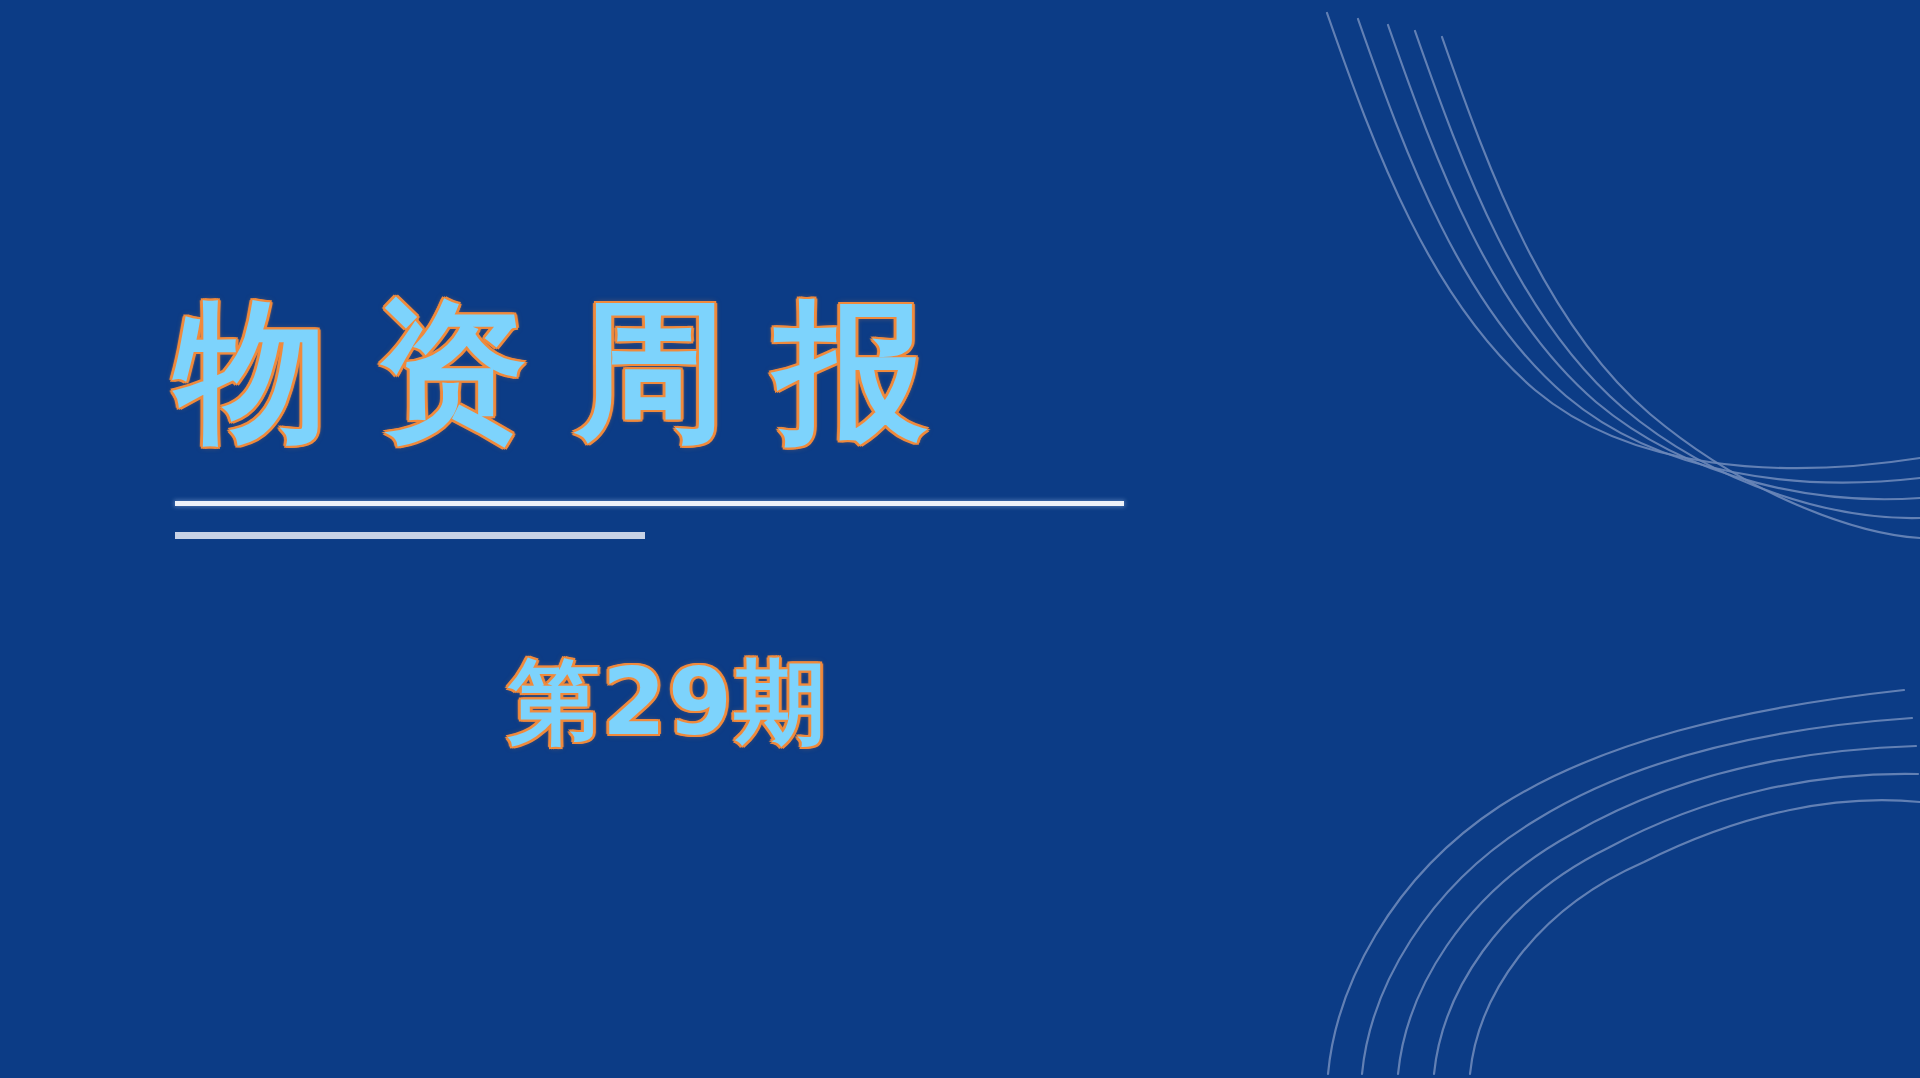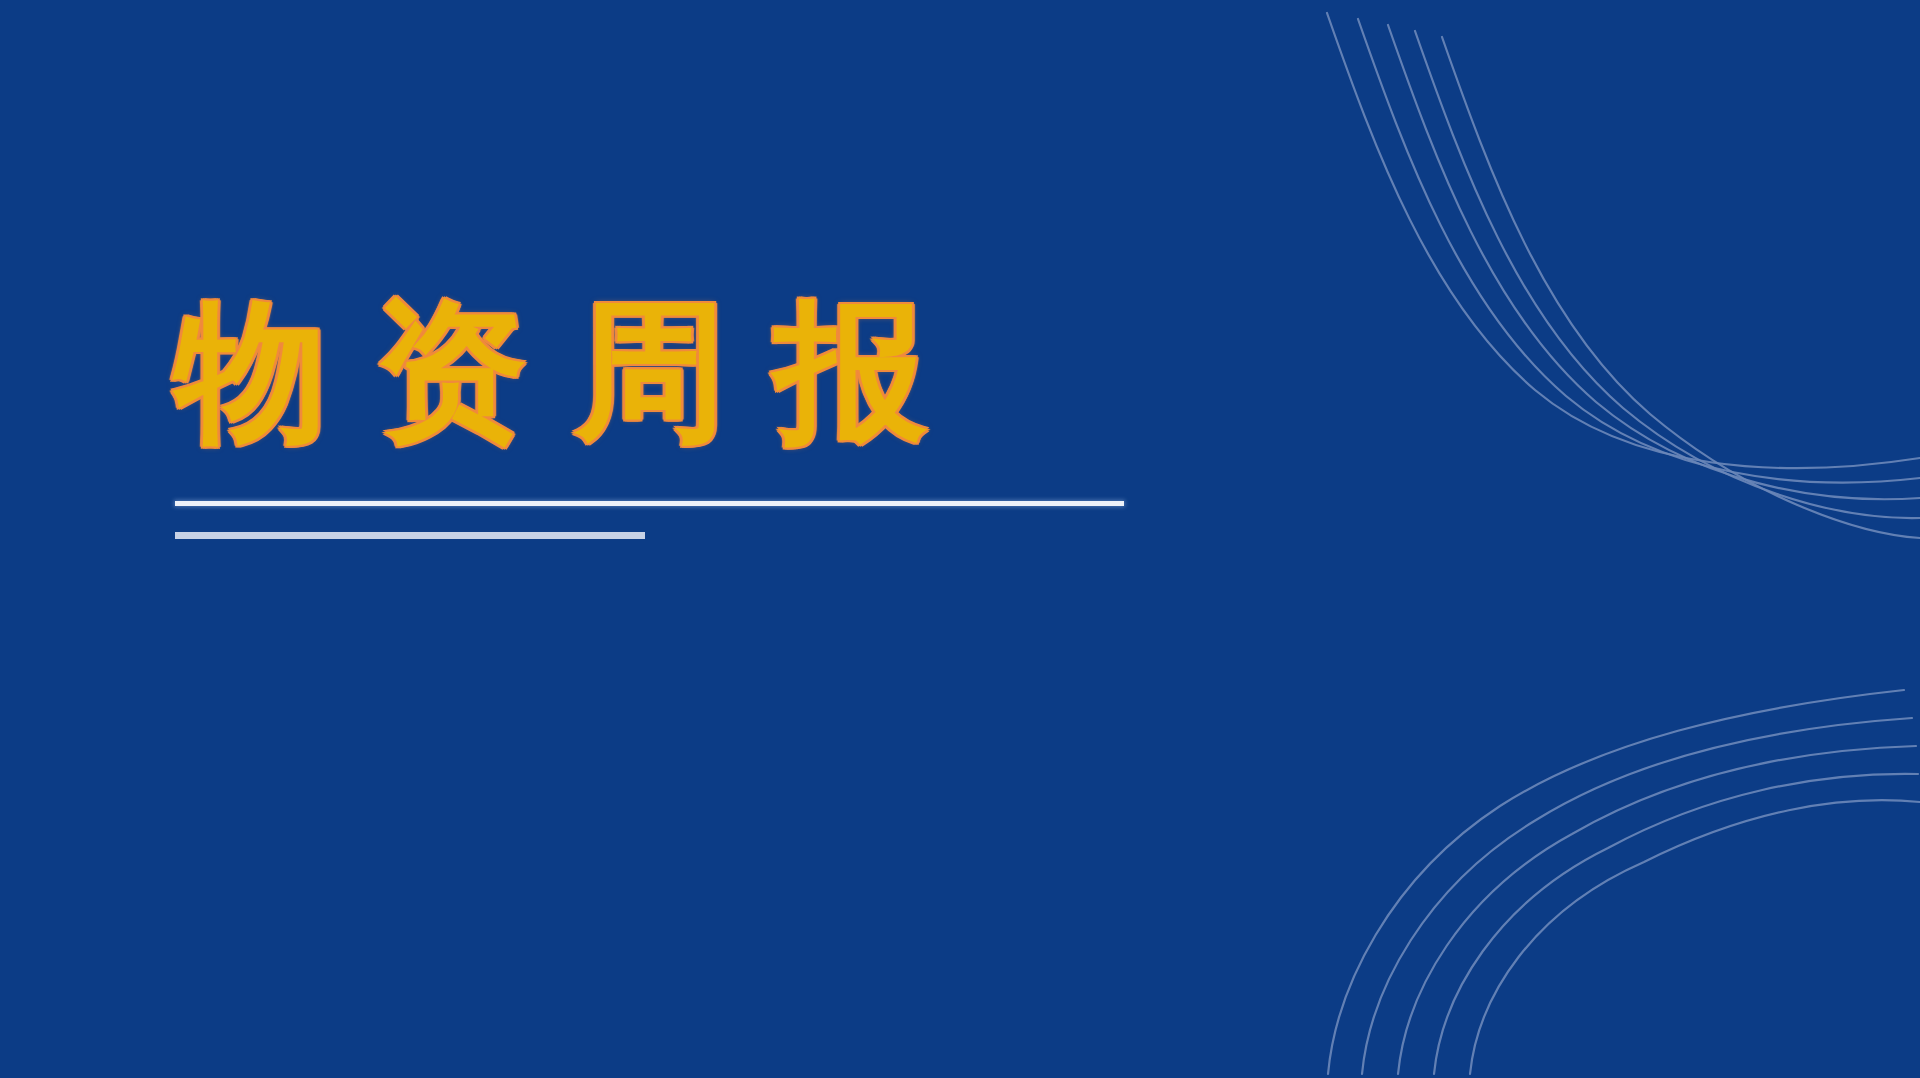--- a/index.html
+++ b/index.html
@@ -53,21 +53,21 @@
   
   #headline-block {
     position:absolute;
     left:175px;
     top:282px;
     width:1000px;
   }
 
   
   .outlined {
-    color:#eab308;
+    color:#7dd3fc;
     text-shadow:
       -2px  0   0 #F08A3C,
        2px  0   0 #F08A3C,
        0   -2px 0 #F08A3C,
        0    2px 0 #F08A3C,
       -2px -2px 0 #F08A3C,
        2px -2px 0 #F08A3C,
       -2px  2px 0 #F08A3C,
        2px  2px 0 #F08A3C,
       -3px  0   1px #F08A3C,
@@ -139,14 +139,15 @@
     </svg>
   </div>
 
   <div id="headline-block">
     <div id="page-title" class="outlined">物资周报</div>
   </div>
 
   <div id="divider-primary"></div>
   <div id="divider-secondary"></div>
 
+  <div id="issue-label" class="outlined">第29期</div>
 
 </div>
 
 </body></html>

